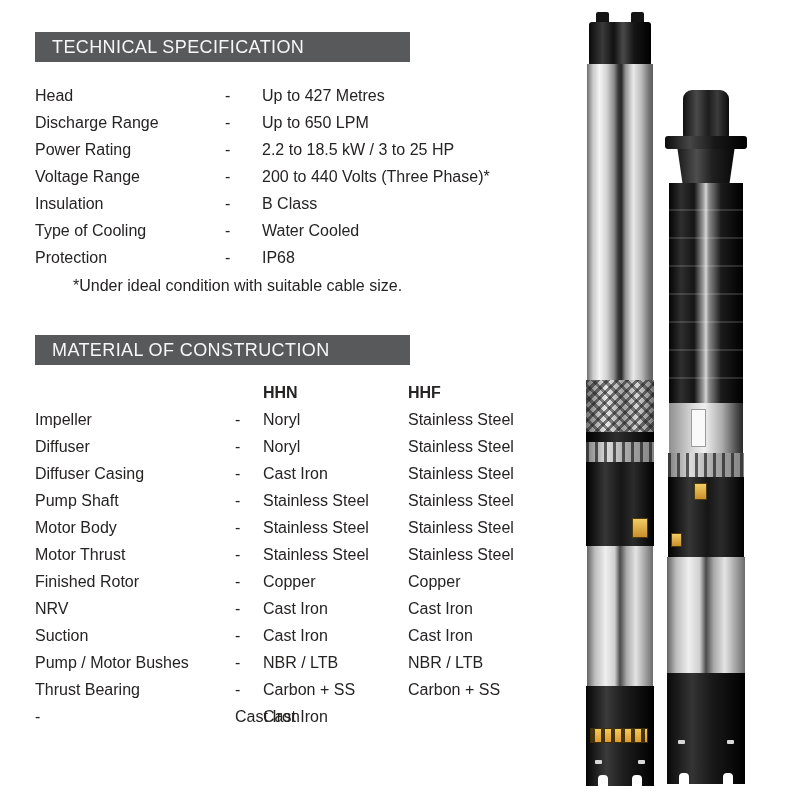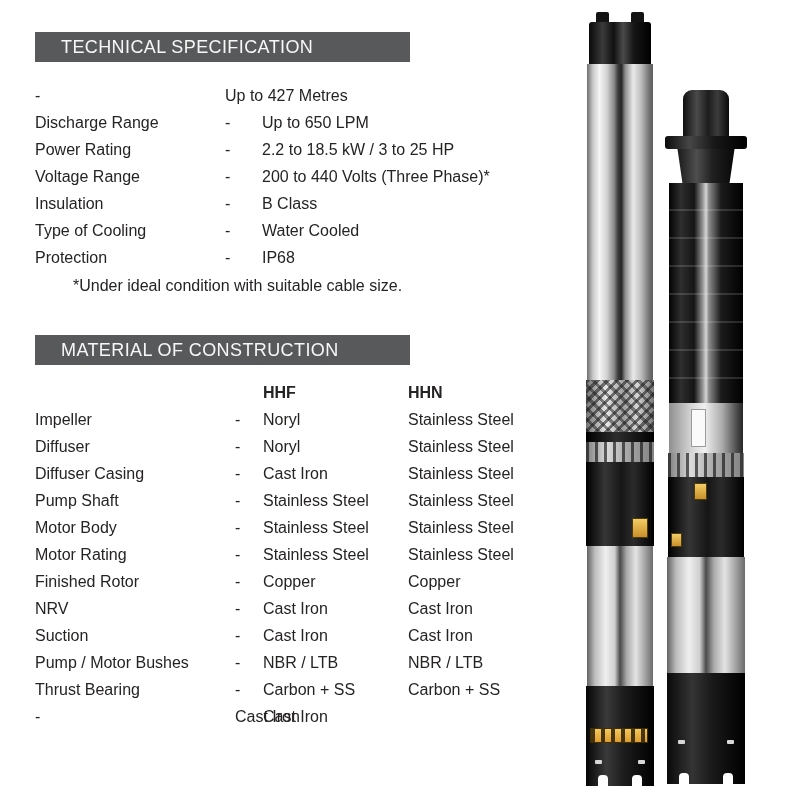--- a/index.html
+++ b/index.html
@@ -3,21 +3,21 @@
 <meta charset="utf-8">
 <style>
   html,body{margin:0;padding:0;}
   body{
     width:800px;height:800px;position:relative;background:#ffffff;
     font-family:"Liberation Sans", sans-serif;color:#262323;overflow:hidden;
   }
   .sec-header{
     position:absolute;left:35px;width:375px;height:30px;
     background:#58595b;color:#f7f7f7;font-size:18px;letter-spacing:.4px;
-    line-height:30px;padding-left:26px;box-sizing:border-box;white-space:nowrap;
+    line-height:30px;padding-left:17px;box-sizing:border-box;white-space:nowrap;
   }
   #tech-header{top:32px;}
   #mat-header{top:335px;}
 
   .spec-grid{position:absolute;left:35px;top:82px;width:520px;}
   .spec-row{display:grid;grid-template-columns:190px 37px 1fr;height:27px;align-items:center;font-size:16px;}
   .spec-note{position:absolute;left:35px;top:272px;height:27px;line-height:27px;font-size:16px;white-space:nowrap;margin-left:38px;}
 
   .mat-grid{position:absolute;left:35px;top:379px;width:540px;}
   .mat-row{display:grid;grid-template-columns:200px 28px 145px 1fr;height:27px;align-items:center;font-size:16px;white-space:nowrap;}
@@ -93,20 +93,21 @@
   .p2-bottom{width:78px;height:111px;background:linear-gradient(90deg,#0a0a0a,#343434 32%,#191919 58%,#000);position:relative;}
   .p2-slot-l{left:11px;bottom:40px;} .p2-slot-r{right:11px;bottom:40px;}
 </style>
 </head>
 <body>
 
 <div class="sec-header" id="tech-header">TECHNICAL SPECIFICATION</div>
 
 <div class="spec-grid">
   <div class="spec-row">
+    <span class="cell">Head</span>
     <span class="cell">-</span>
     <span class="cell">Up to 427 Metres</span>
   </div>
   <div class="spec-row">
     <span class="cell">Discharge Range</span>
     <span class="cell">-</span>
     <span class="cell">Up to 650 LPM</span>
   </div>
   <div class="spec-row">
     <span class="cell">Power Rating</span>
@@ -136,22 +137,22 @@
 </div>
 
 <div class="spec-note">*Under ideal condition with suitable cable size.</div>
 
 <div class="sec-header" id="mat-header">MATERIAL OF CONSTRUCTION</div>
 
 <div class="mat-grid">
   <div class="mat-row head">
     <span class="cell"></span>
     <span class="cell"></span>
+    <span class="cell">HHN</span>
     <span class="cell">HHF</span>
-    <span class="cell">HHN</span>
   </div>
   <div class="mat-row">
     <span class="cell">Impeller</span>
     <span class="cell">-</span>
     <span class="cell">Noryl</span>
     <span class="cell">Stainless Steel</span>
   </div>
   <div class="mat-row">
     <span class="cell">Diffuser</span>
     <span class="cell">-</span>
@@ -170,21 +171,21 @@
     <span class="cell">Stainless Steel</span>
     <span class="cell">Stainless Steel</span>
   </div>
   <div class="mat-row">
     <span class="cell">Motor Body</span>
     <span class="cell">-</span>
     <span class="cell">Stainless Steel</span>
     <span class="cell">Stainless Steel</span>
   </div>
   <div class="mat-row">
-    <span class="cell">Motor Rating</span>
+    <span class="cell">Motor Thrust</span>
     <span class="cell">-</span>
     <span class="cell">Stainless Steel</span>
     <span class="cell">Stainless Steel</span>
   </div>
   <div class="mat-row">
     <span class="cell">Finished Rotor</span>
     <span class="cell">-</span>
     <span class="cell">Copper</span>
     <span class="cell">Copper</span>
   </div>

